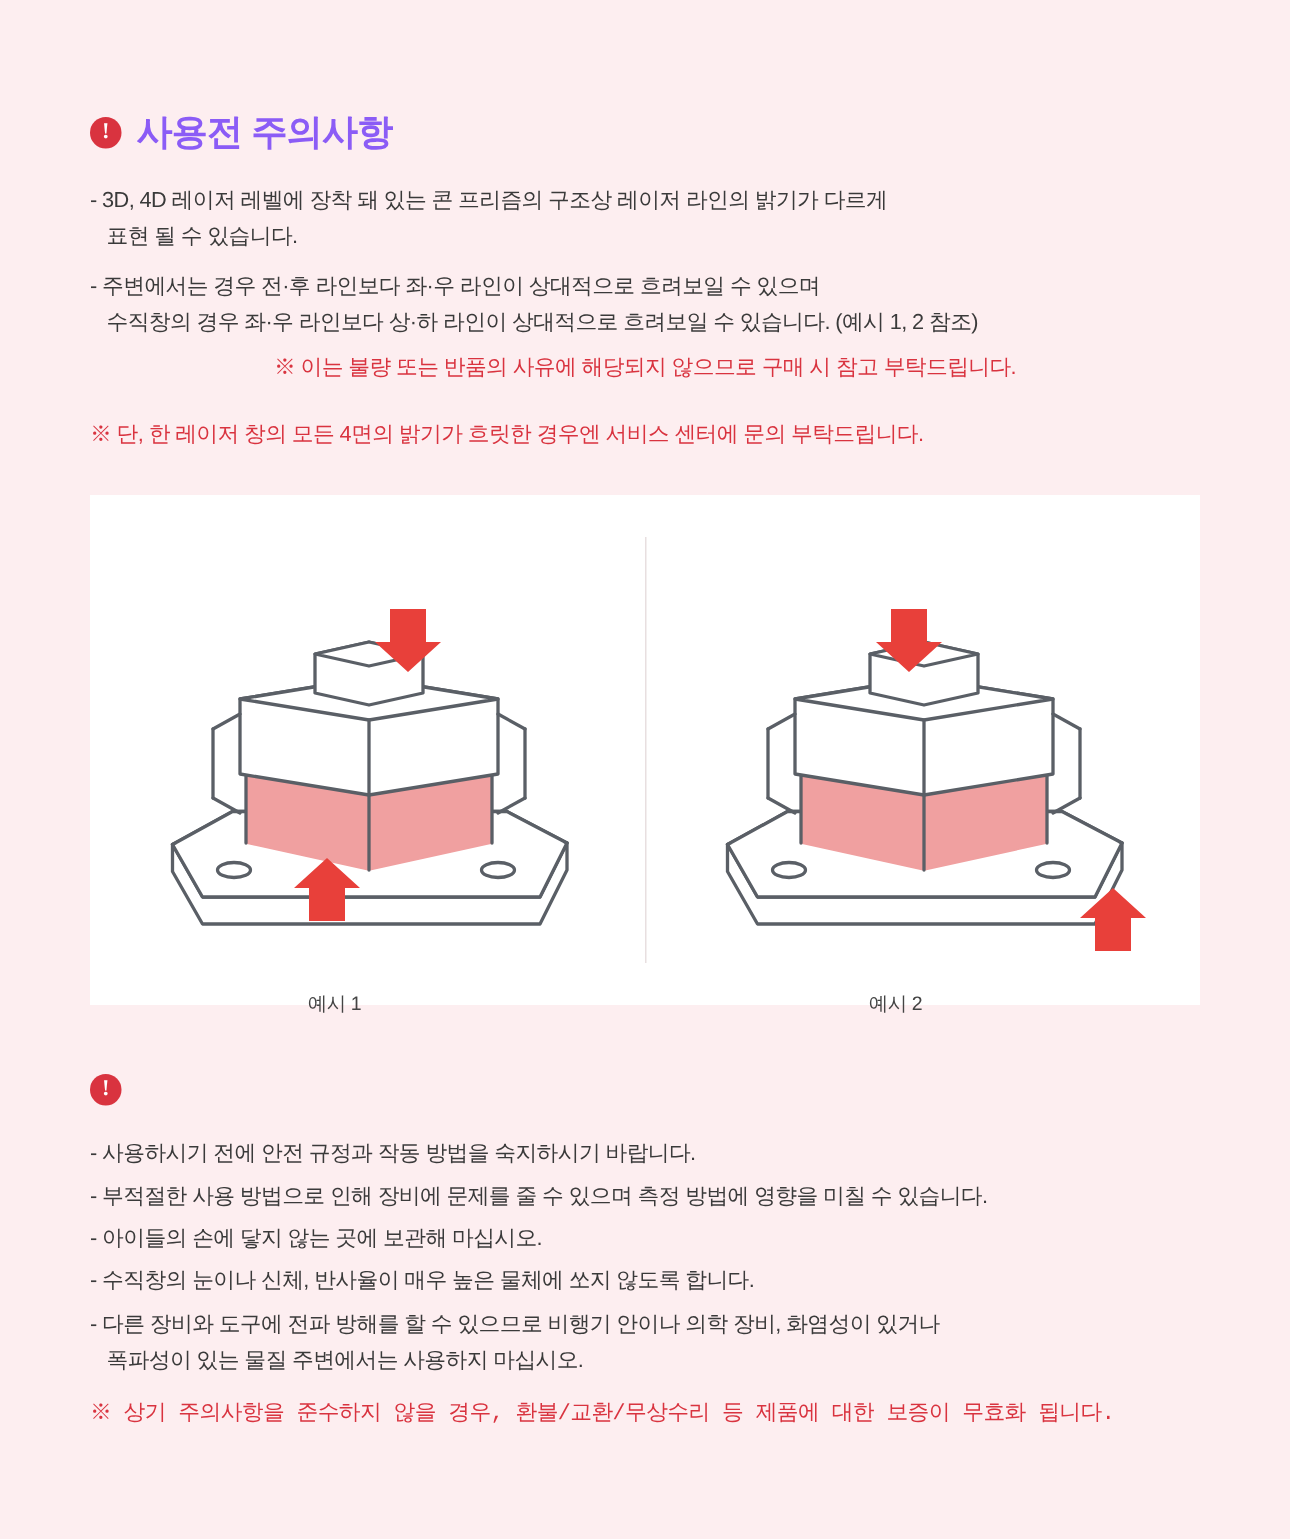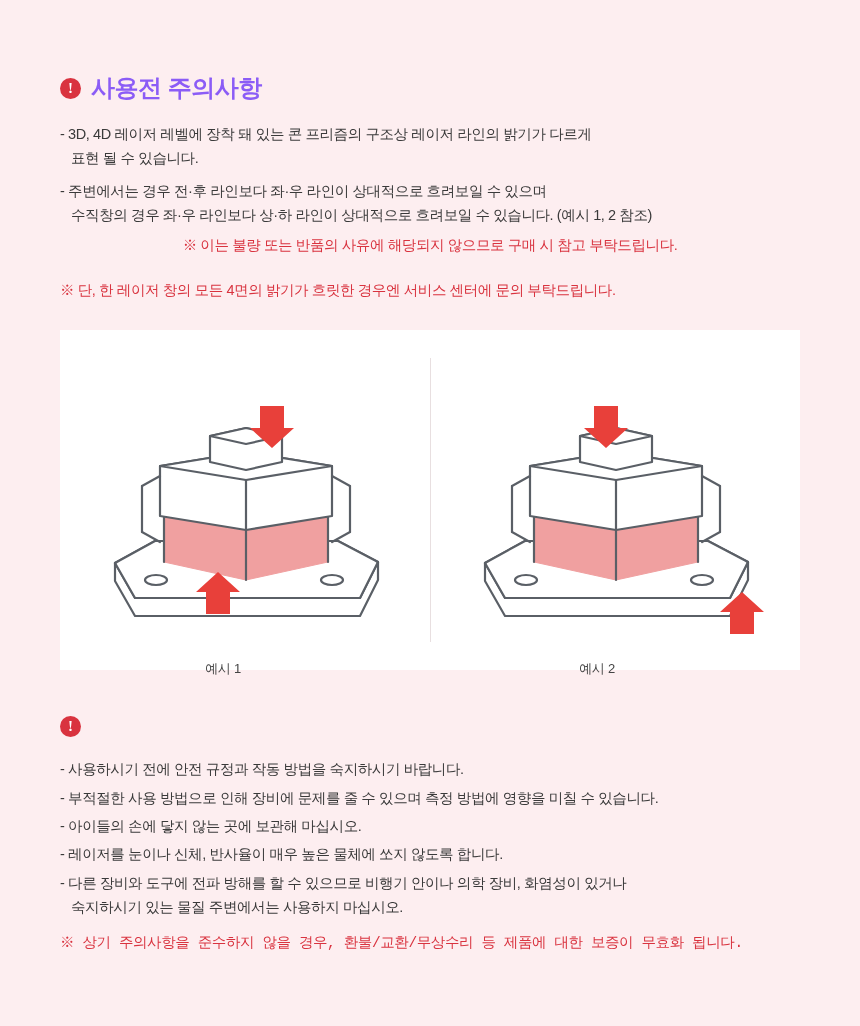--- a/index.html
+++ b/index.html
@@ -225,20 +225,20 @@
 
   <div class="section2">
     <div class="section-head">
       <span class="warn-badge">!</span>
     </div>
 
     <div class="lines">
       <div class="line">- 사용하시기 전에 안전 규정과 작동 방법을 숙지하시기 바랍니다.</div>
       <div class="line" style="margin-top:4px;">- 부적절한 사용 방법으로 인해 장비에 문제를 줄 수 있으며 측정 방법에 영향을 미칠 수 있습니다.</div>
       <div class="line" style="margin-top:4px;">- 아이들의 손에 닿지 않는 곳에 보관해 마십시오.</div>
-      <div class="line" style="margin-top:4px;">- 레이저를 눈이나 신체, 반사율이 매우 높은 물체에 쏘지 않도록 합니다.</div>
+      <div class="line" style="margin-top:4px;">- 수직창의 눈이나 신체, 반사율이 매우 높은 물체에 쏘지 않도록 합니다.</div>
       <div class="line" style="margin-top:4px;">- 다른 장비와 도구에 전파 방해를 할 수 있으므로 비행기 안이나 의학 장비, 화염성이 있거나</div>
-      <div class="line indent">숙지하시기 있는 물질 주변에서는 사용하지 마십시오.</div>
+      <div class="line indent">폭파성이 있는 물질 주변에서는 사용하지 마십시오.</div>
       <div class="line note" style="margin-top:12px;font-family:Liberation Mono, monospace;">※ 상기 주의사항을 준수하지 않을 경우, 환불/교환/무상수리 등 제품에 대한 보증이 무효화 됩니다.</div>
     </div>
   </div>
 
 </div>
 
 </body></html>

